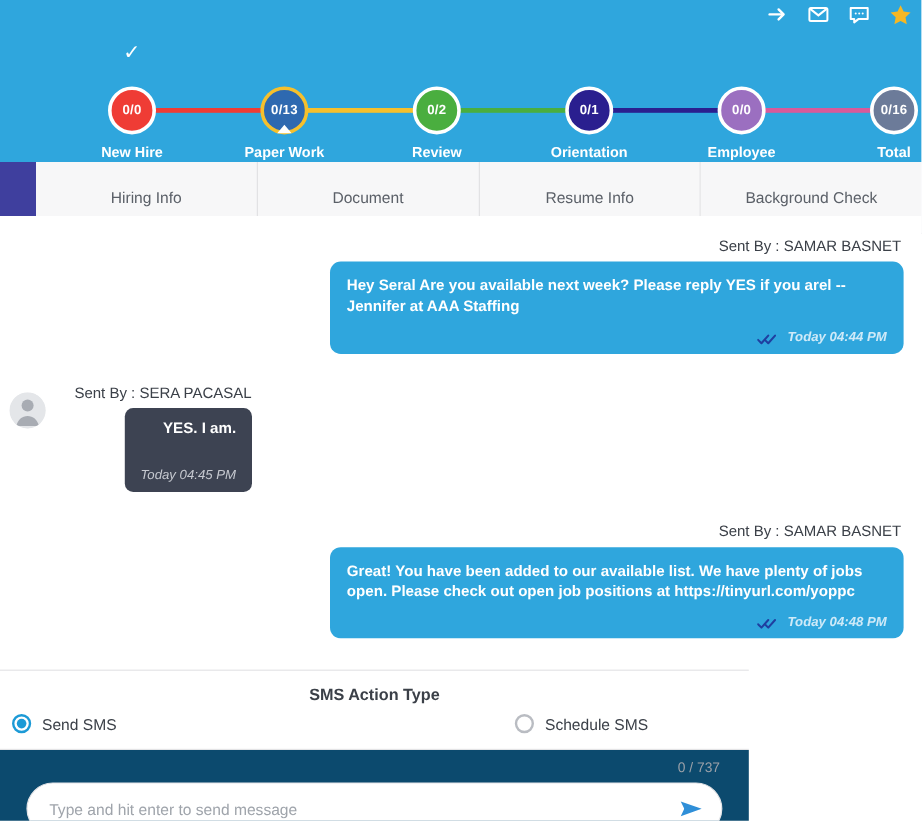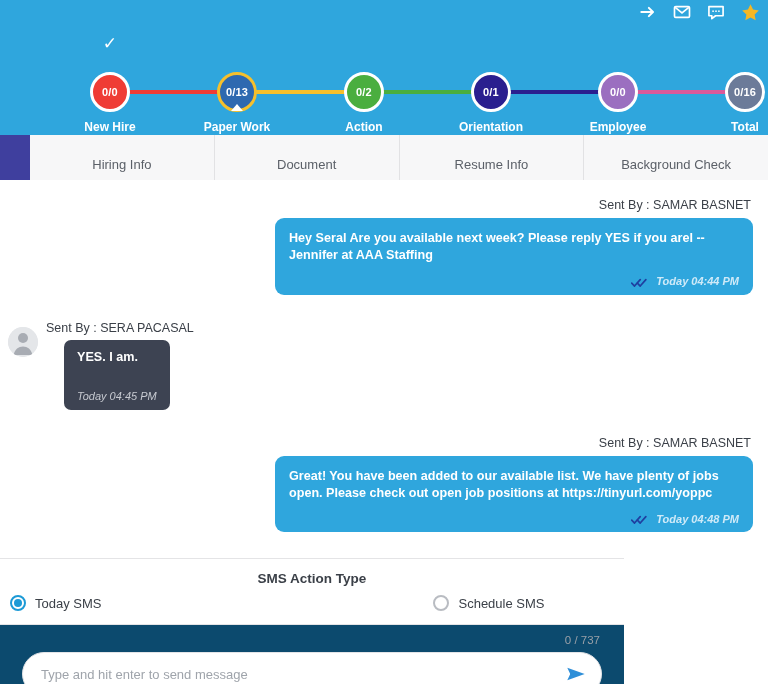--- a/index.html
+++ b/index.html
@@ -77,21 +77,21 @@
     padding:12px 14px 6px 14px; font-size:12.6px; line-height:1.35;
     font-weight:600; position:relative;
   }
   .bubble-out .meta {
     display:flex; align-items:center; justify-content:flex-end;
     gap:8px; margin-top:10px;
   }
   .ticks { display:inline-block; width:17px; height:11px; }
   .time-out { font-size:11px; font-style:italic; color:#cfeaf8; }
 
-  .row-in { display:flex; align-items:flex-start; gap:8px; padding-left:8px; }
+  .row-in { display:flex; align-items:flex-start; gap:24px; padding-left:8px;text-align:right; }
   .avatar {
     flex:0 0 30px; width:30px; height:30px; border-radius:50%;
     background:#e3e5e8; overflow:hidden; margin-top:6px;
   }
   .in-body { flex:0 1 auto; }
   .in-body .sender { margin-bottom:5px; }
   .bubble-in {
     display:inline-block; background:#3d4352; color:#ffffff;
     border-radius:7px; padding:9px 13px 6px 13px;
     font-size:12.6px; font-weight:700; line-height:1.3; min-width:100px;
@@ -190,21 +190,21 @@
           </div>
           <div class="node-label" style="left: 110px;">New Hire</div>
           <div class="node" style="left: 217px; background: rgb(46, 105, 176); border-color: rgb(246, 192, 44);">
             <span>0/13</span>
             <span class="notch"></span>
           </div>
           <div class="node-label" style="left: 237px;">Paper Work</div>
           <div class="node" style="left: 344px; background: rgb(74, 174, 63); border-color: rgb(255, 255, 255);">
             <span>0/2</span>
           </div>
-          <div class="node-label" style="left: 364px;">Action</div>
+          <div class="node-label" style="left: 364px;">Review</div>
           <div class="node" style="left: 471px; background: rgb(42, 31, 143); border-color: rgb(255, 255, 255);">
             <span>0/1</span>
           </div>
           <div class="node-label" style="left: 491px;">Orientation</div>
           <div class="node" style="left: 598px; background: rgb(155, 111, 192); border-color: rgb(255, 255, 255);">
             <span>0/0</span>
           </div>
           <div class="node-label" style="left: 618px;">Employee</div>
           <div class="node" style="left: 725px; background: rgb(108, 123, 153); border-color: rgb(255, 255, 255);">
             <span>0/16</span>
@@ -259,21 +259,21 @@
     </div>
 
   <div class="footer">
     <div class="divider"></div>
 
     <div class="sms-title">SMS Action Type</div>
 
     <div class="radios">
       <div class="radio-item">
         <span class="radio on"></span>
-        <span class="radio-label">Today SMS</span>
+        <span class="radio-label">Send SMS</span>
       </div>
       <div class="radio-item second">
         <span class="radio"></span>
         <span class="radio-label">Schedule SMS</span>
       </div>
     </div>
 
     <div class="divider"></div>
 
     <div class="compose">

